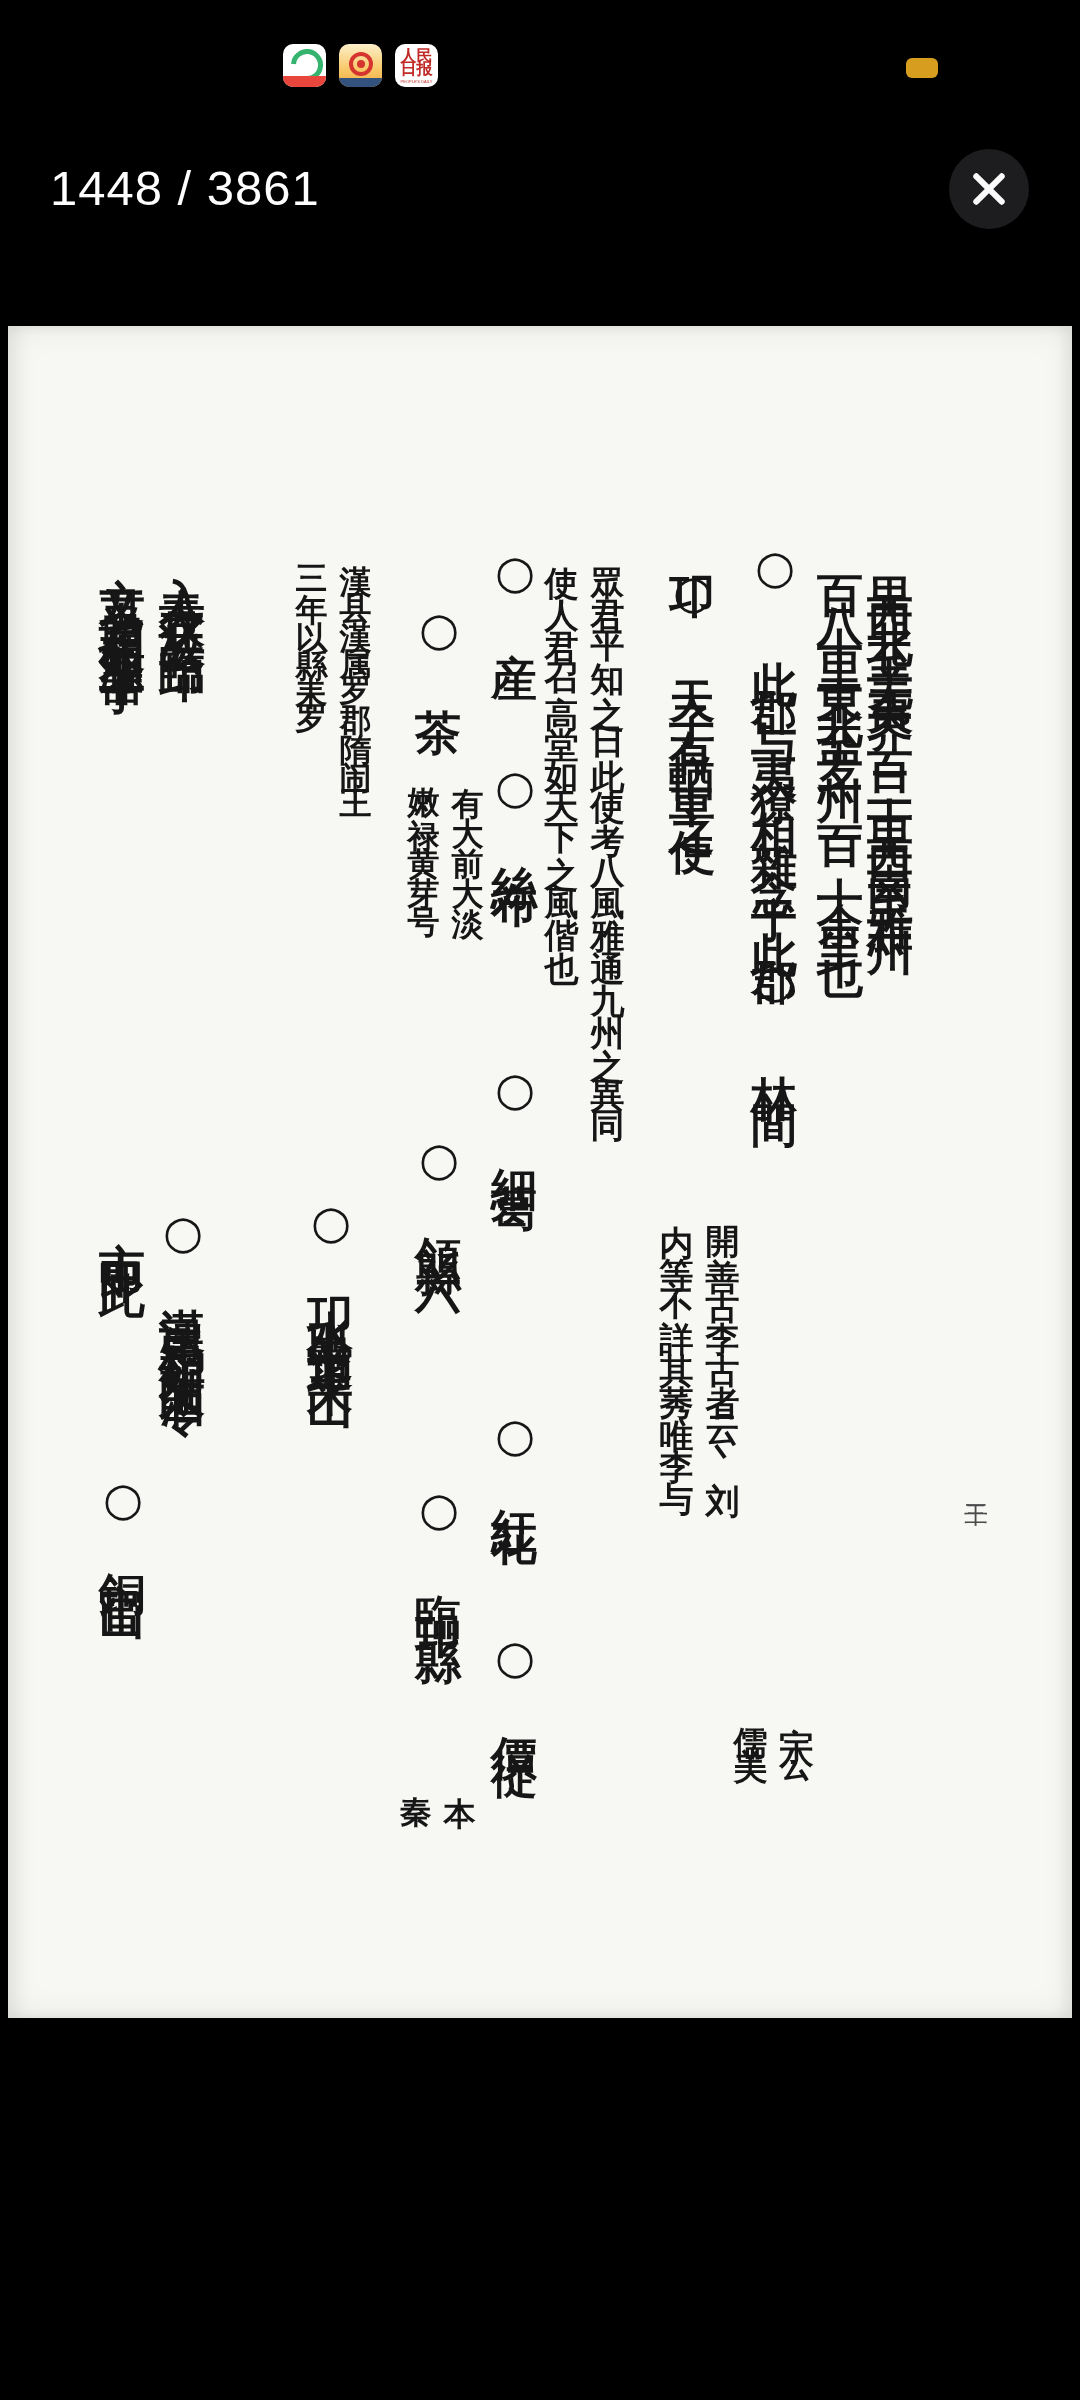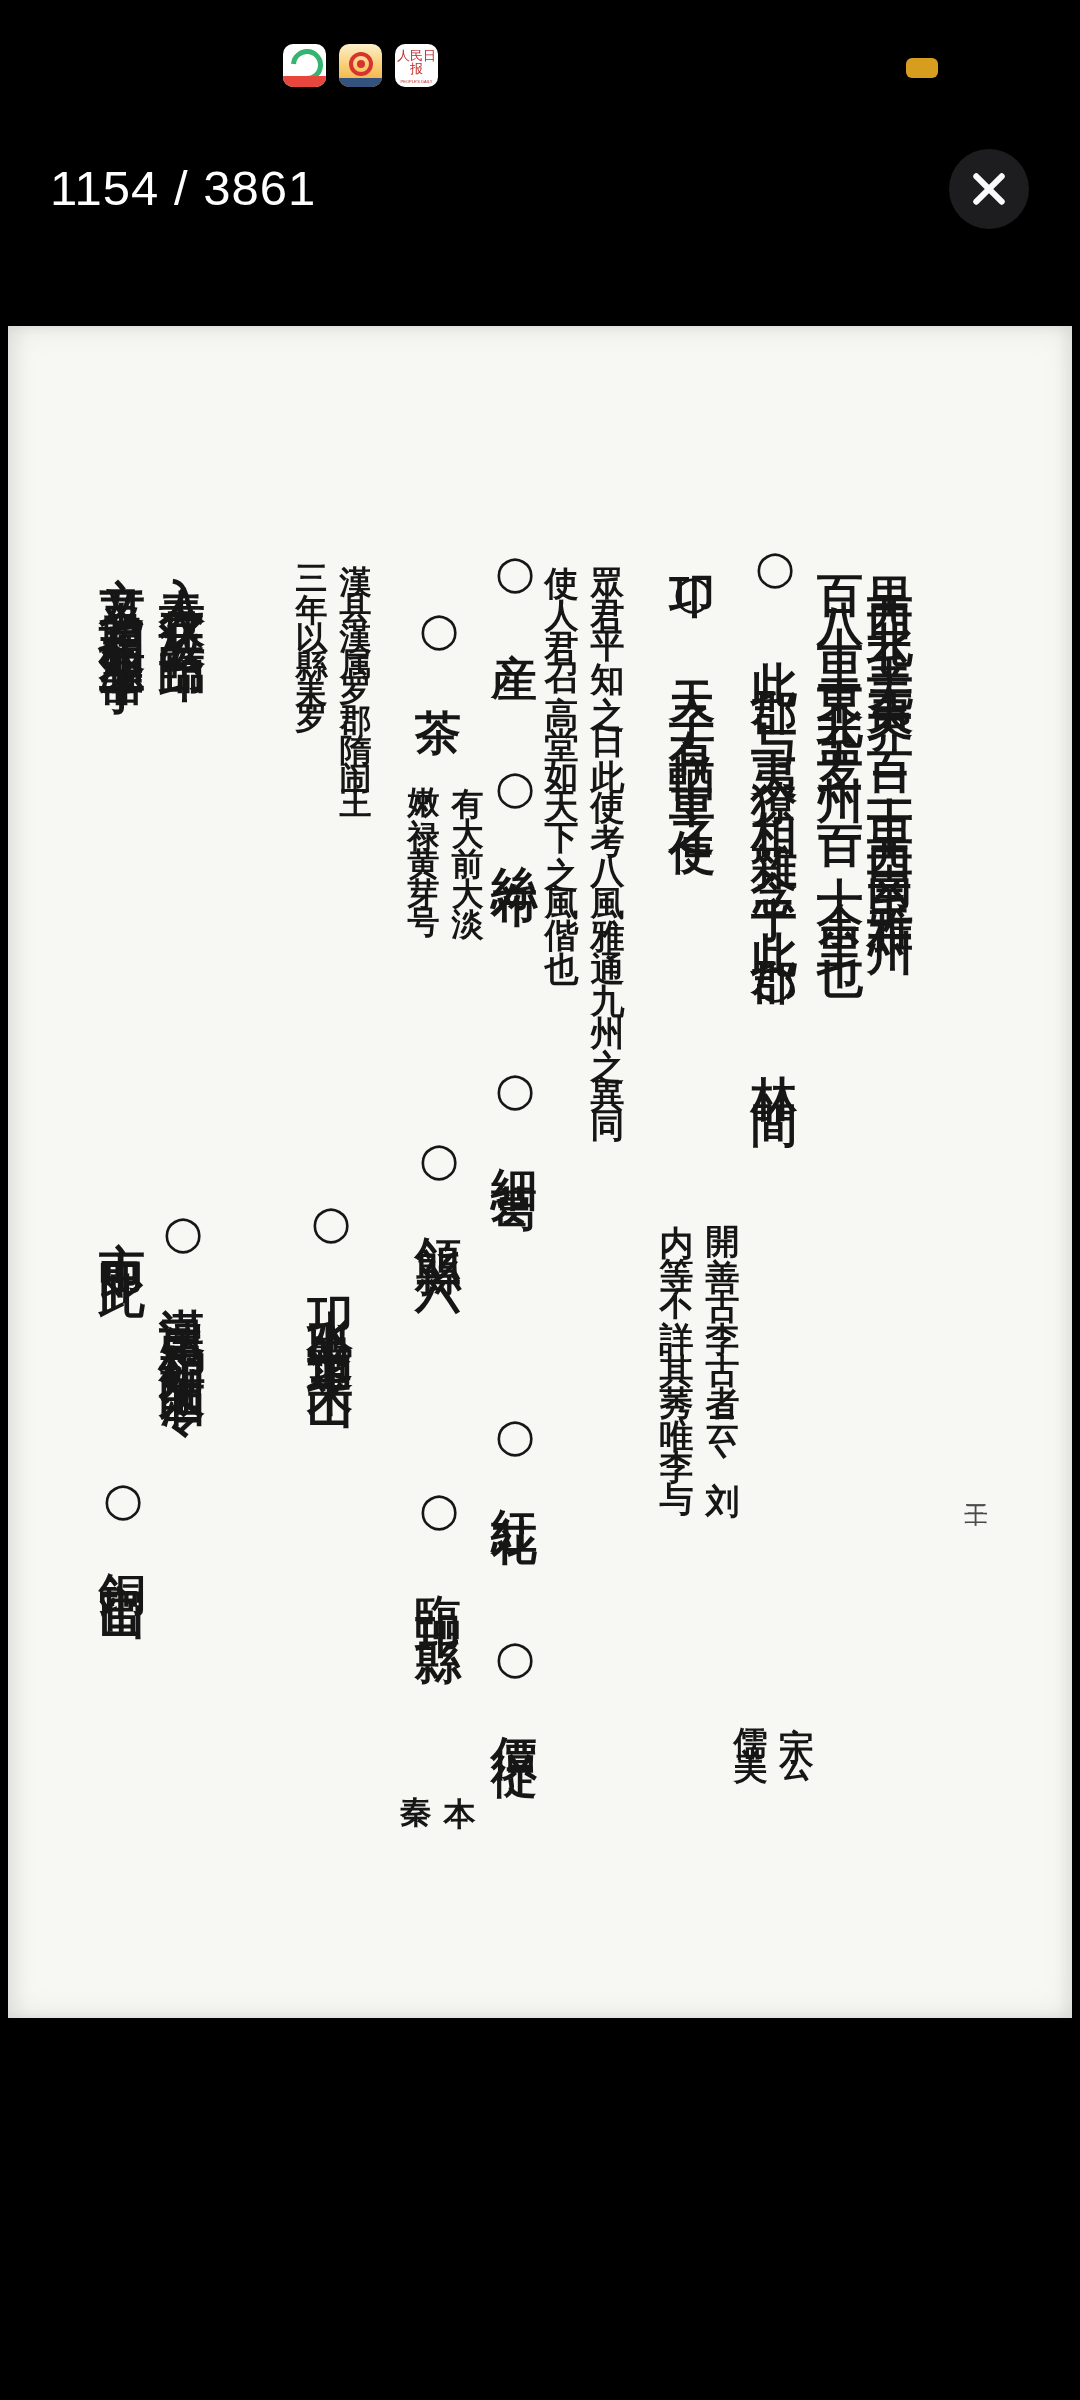--- a/index.html
+++ b/index.html
@@ -10,21 +10,21 @@
   #notif-icons{position:absolute;left:283px;top:44px;display:flex;gap:13px;}
   .app-icon{width:43px;height:43px;border-radius:10px;position:relative;overflow:hidden;background:#fff;}
   .swirl{position:absolute;left:8px;top:5px;width:22px;height:22px;border:5px solid #35B46F;
          border-radius:50%;border-left-color:transparent;transform:rotate(-40deg);}
   .ribbon{position:absolute;left:0;bottom:0;width:100%;height:11px;background:#E8453C;}
   .weibo-bg{background:linear-gradient(180deg,#FDEFC8 0%,#F8C96A 58%,#F2A93B 100%);}
   .eye{position:absolute;left:10px;top:8px;width:16px;height:16px;border:4px solid #D6342E;border-radius:50%;}
   .eye::after{content:"";position:absolute;left:4px;top:4px;width:8px;height:8px;background:#D6342E;border-radius:50%;}
   .weibo-strip{position:absolute;left:0;bottom:0;width:100%;height:9px;background:#33527E;}
   .pd-text{position:absolute;left:0;top:5px;width:43px;text-align:center;color:#BF2A26;
-           font-size:13px;line-height:13px;font-weight:normal;font-family:"DejaVu Serif",serif;
+           font-size:16px;line-height:13px;font-weight:bold;font-family:"DejaVu Serif",serif;
            word-break:break-all;padding:0 0;box-sizing:border-box;}
   .pd-sub{position:absolute;left:0;bottom:3px;width:100%;text-align:center;color:#BF2A26;
           font-size:4px;letter-spacing:0;}
   #battery{position:absolute;left:906px;top:58px;width:32px;height:20px;border-radius:6px;}
 
   
   #page-counter{position:absolute;left:50px;top:160px;color:#FFFFFF;font-size:49px;
                 letter-spacing:1px;font-weight:400;}
   #close-button{position:absolute;left:949px;top:149px;width:80px;height:80px;border-radius:50%;
                 background:#1D1D1F;}
@@ -59,21 +59,21 @@
       <div class="weibo-strip"></div>
     </div>
     <div class="app-icon">
       <div class="pd-text">人民日报</div>
       <div class="pd-sub">PEOPLE'S DAILY</div>
     </div>
   </div>
   <div id="battery" style="background: rgb(214, 157, 31);"></div>
 </div>
 
-<div id="page-counter">1154 / 3861</div>
+<div id="page-counter">1448 / 3861</div>
 
 <div id="close-button">
   <span class="bar a"></span>
   <span class="bar b"></span>
 </div>
 
 <div id="page" style="background: rgb(247, 247, 244);">
   <div id="margin-note">三干</div>
 <div class="vcol" style="left: 860px; top: 214px; font-size: 46px; letter-spacing: 22px; color: rgb(22, 22, 22);">里西北至羌夷界一百二十里西南至雅州一</div>
     <div class="vcol" style="left: 810px; top: 214px; font-size: 46px; letter-spacing: 25px; color: rgb(22, 22, 22);">百八十里東北至罗州一百一十余里也</div>

